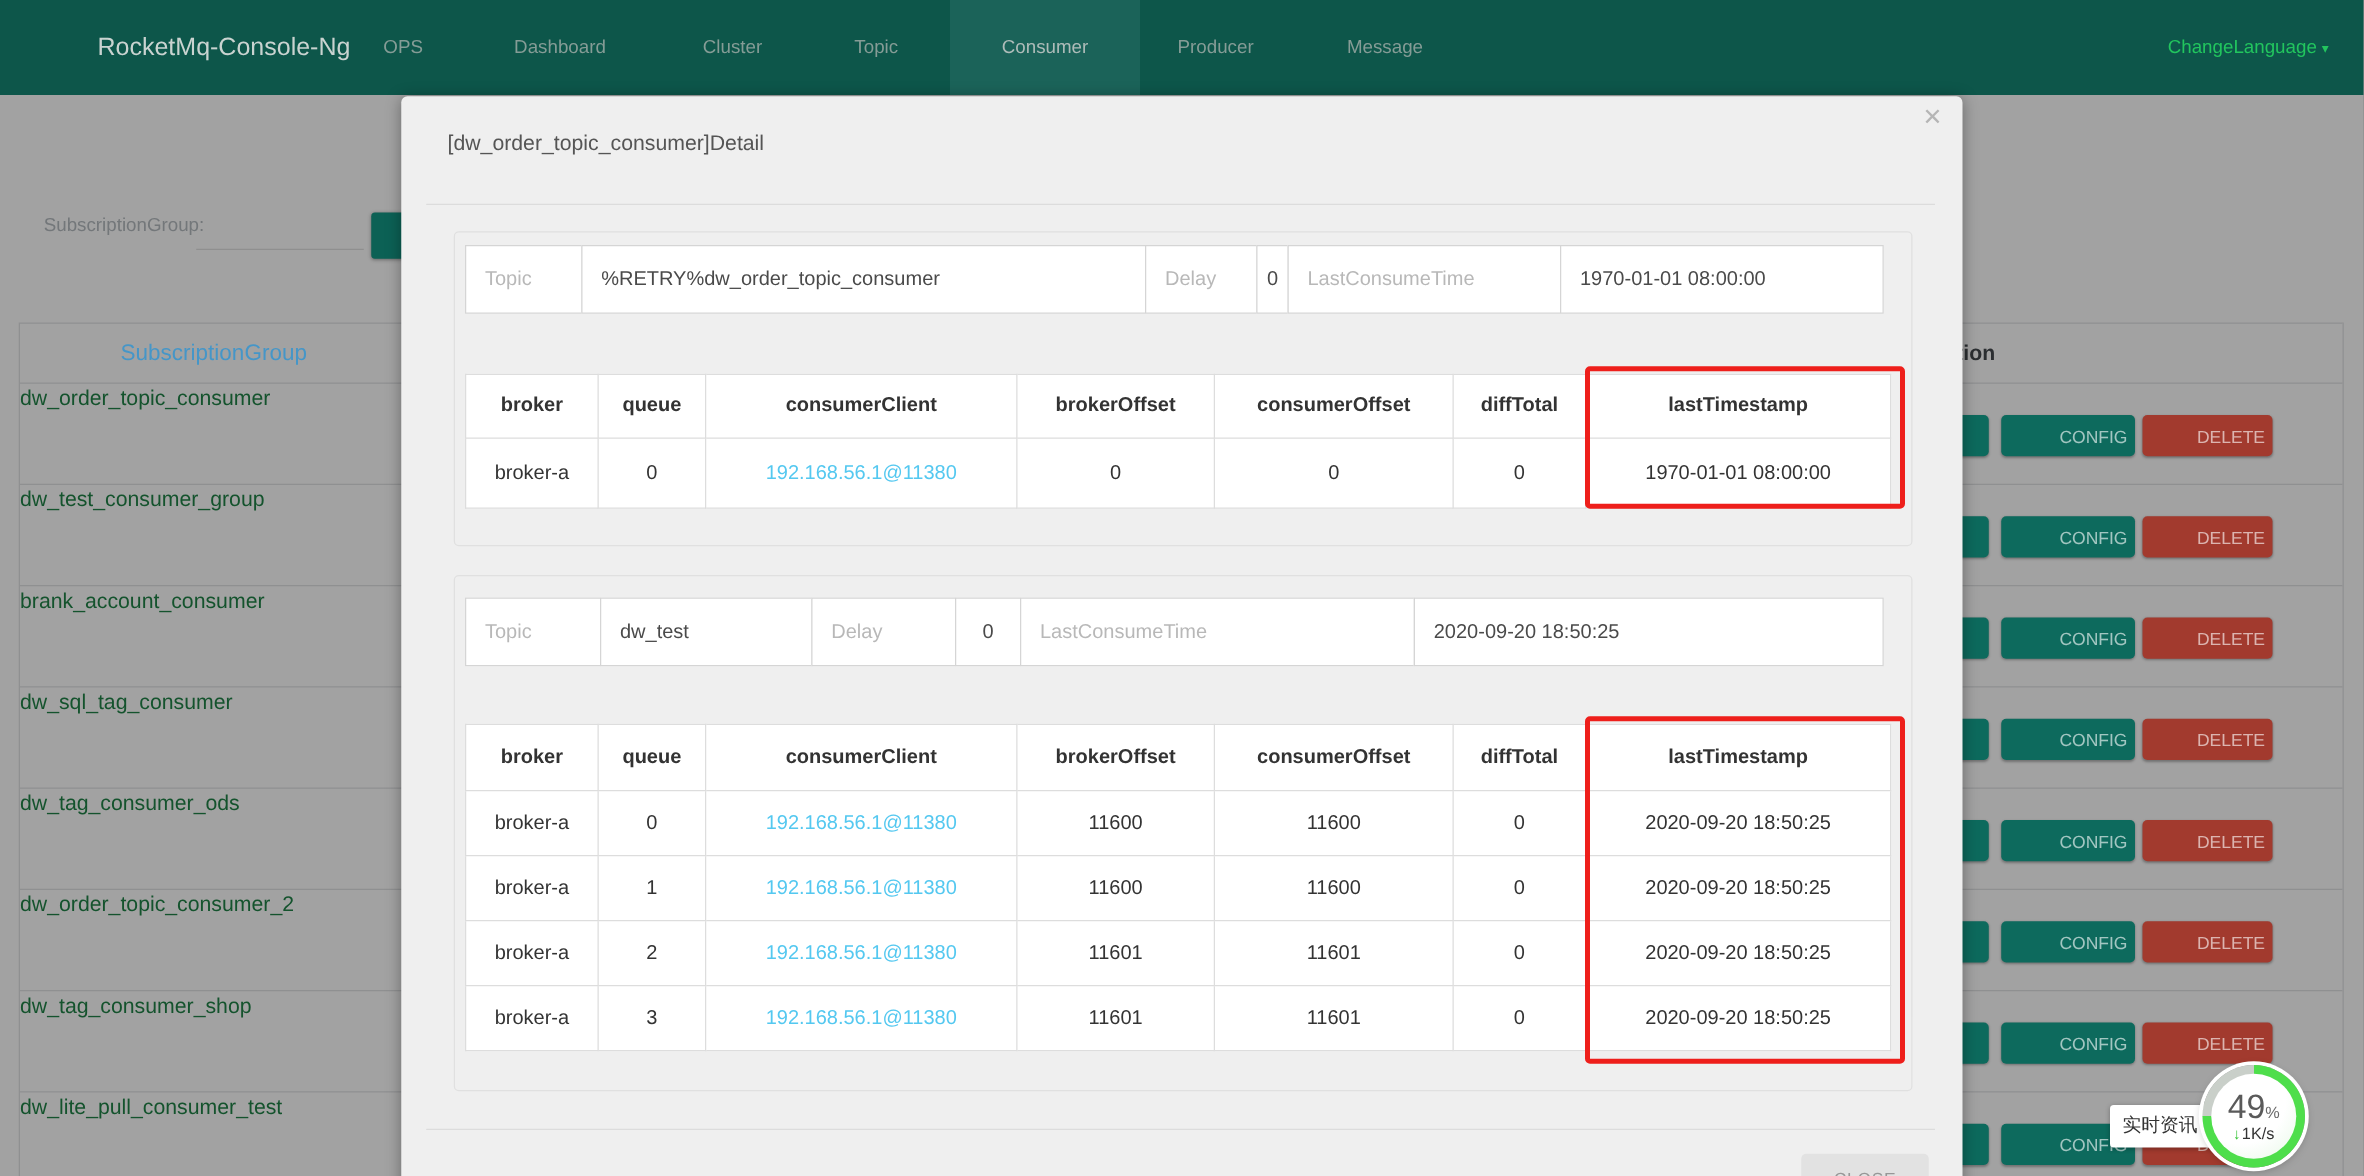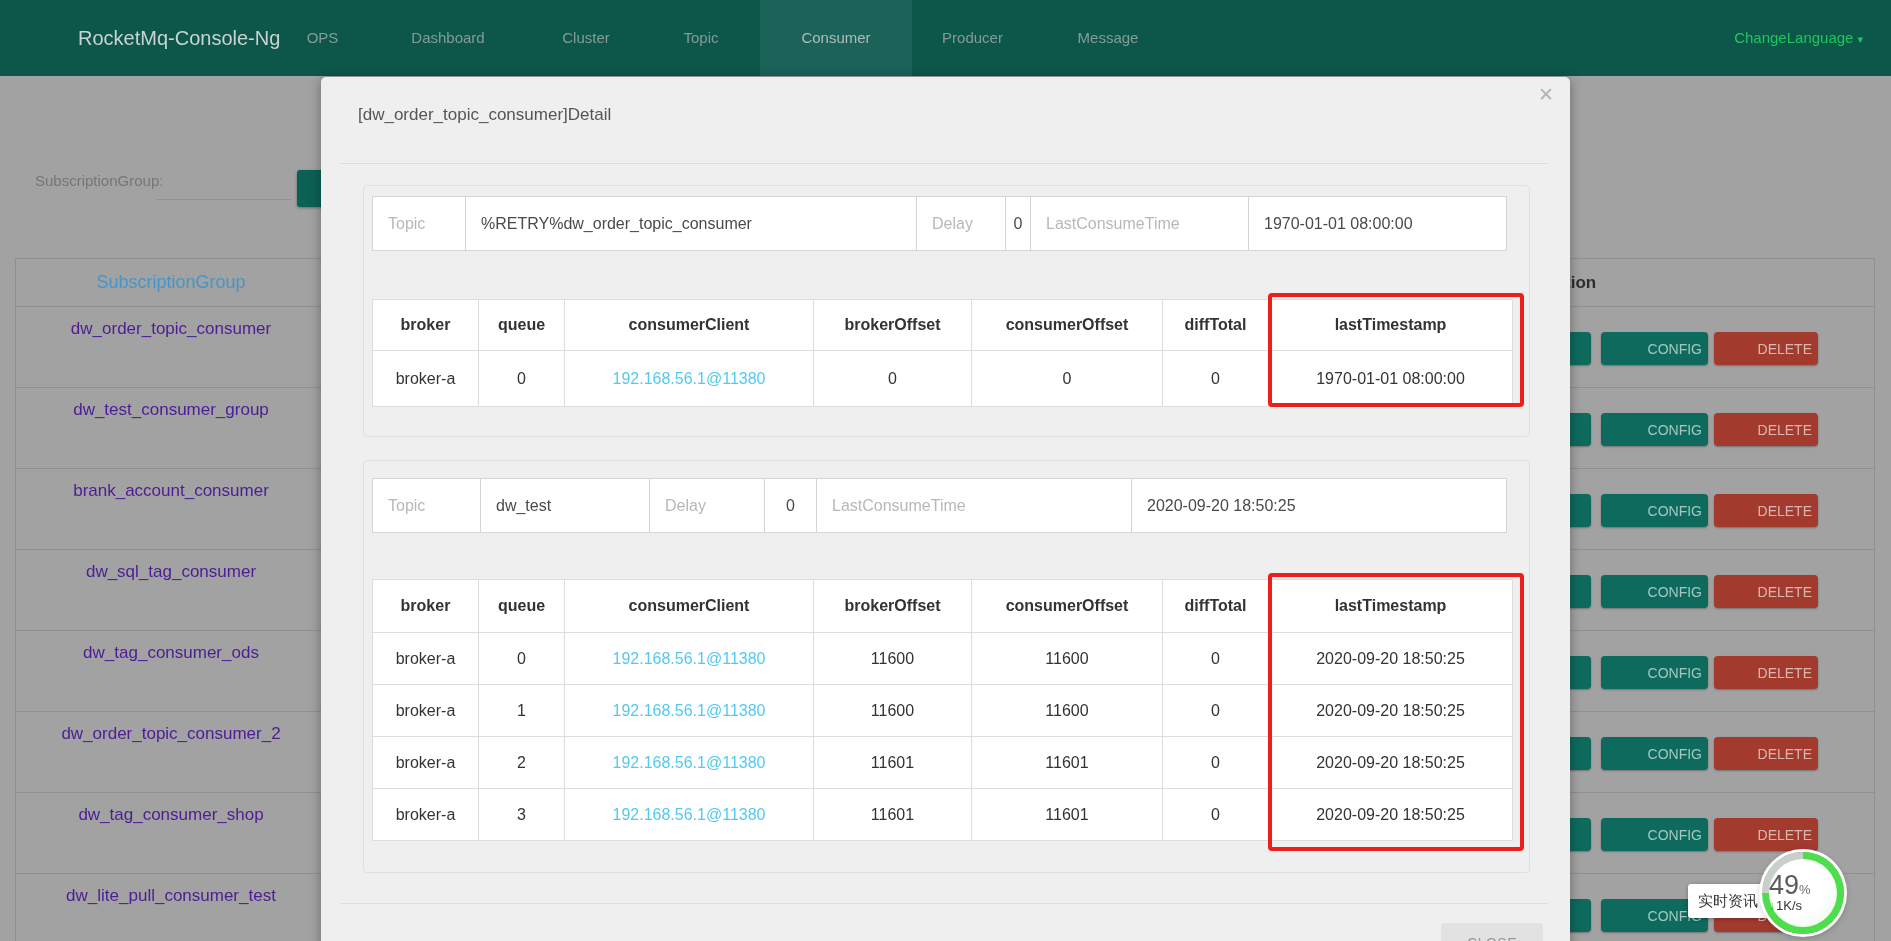--- a/index.html
+++ b/index.html
@@ -24,22 +24,22 @@
   .bg-search-btn{position:absolute;left:297px;top:170px;width:50px;height:37px;background:#0c6155;
                  border-radius:3px;box-shadow:0 1px 3px rgba(0,0,0,.35);}
   .bg-table{position:absolute;left:15px;top:258px;width:1860px;height:700px;
             border-left:1px solid #8f9091;border-right:1px solid #8f9091;}
   .bg-thead{position:relative;height:49px;border-top:1px solid #8f9091;border-bottom:1px solid #8f9091;}
   .bg-left-header{position:absolute;left:0;top:0;width:310px;line-height:47px;text-align:center;
                   color:#4596c8;font-size:18px;cursor:pointer;}
   .bg-right-header{position:absolute;left:1549px;top:0;line-height:47px;color:#2b2e31;
                    font-size:17px;font-weight:bold;}
   .bg-row{position:relative;height:81px;border-bottom:1px solid #8f9091;}
-  .bg-row-label{position:absolute;left:0;top:12px;width:310px;text-align:center;
-                font-size:17px;color:#4c1d95;}
+  .bg-row-label{position:absolute;left:0;top:2px;width:310px;
+                font-size:17px;color:#14532d;}
   .bg-btn{position:absolute;top:25px;height:33px;border:none;border-radius:4px;
           font-size:14px;color:rgba(255,255,255,.62);box-shadow:0 1px 2px rgba(0,0,0,.3);
           cursor:pointer;font-family:inherit;text-align:right;}
   .bg-btn.hidden-part{left:1505px;width:70px;background:#0d6a5d;}
   .bg-btn.config{left:1585px;width:107px;background:#0d6a5d;}
   .bg-btn.delete{left:1698px;width:104px;background:#a23a2e;}
 
   
   .modal{position:absolute;left:321px;top:77px;width:1249px;height:890px;background:#efefef;
          border-radius:5px;box-shadow:0 2px 12px rgba(0,0,0,.35);z-index:10;}
@@ -81,21 +81,21 @@
            border-radius:3px;box-shadow:0 1px 4px rgba(0,0,0,.3);font-size:15px;color:#333;
            white-space:nowrap;}
   .tooltip .extra{color:#c2c2c2;margin-left:6px;}
   .nbadge{left:1797px;top:888px;width:26px;height:26px;background:#e63a30;border-radius:4px;
           color:#fff;font-weight:bold;font-size:15px;text-align:center;line-height:26px;}
   .ring{left:1762px;top:852px;width:82px;height:82px;border-radius:50%;
         background:conic-gradient(#4ede4b 0 75%,#c9cfc9 75% 100%);
         box-shadow:0 0 0 3px #fff,0 2px 8px rgba(0,0,0,.35);cursor:pointer;}
   .ring-inner{position:absolute;inset:7px;border-radius:50%;
               background:radial-gradient(circle at 35% 30%,#ffffff 55%,#e7f8e6 100%);
-              display:flex;flex-direction:column;justify-content:center;}
+              display:flex;flex-direction:column;align-items:center;justify-content:center;}
   .pct{font-size:27px;color:#5a5a5a;line-height:26px;}
   .pct-sign{font-size:13px;color:#6a6a6a;}
   .speed{font-size:13px;color:#333;line-height:15px;}
   .speed .arrow{color:#35c435;font-size:12px;margin-right:1px;}
 </style>
 </head>
 <body>
 
 <div class="screen">
 

